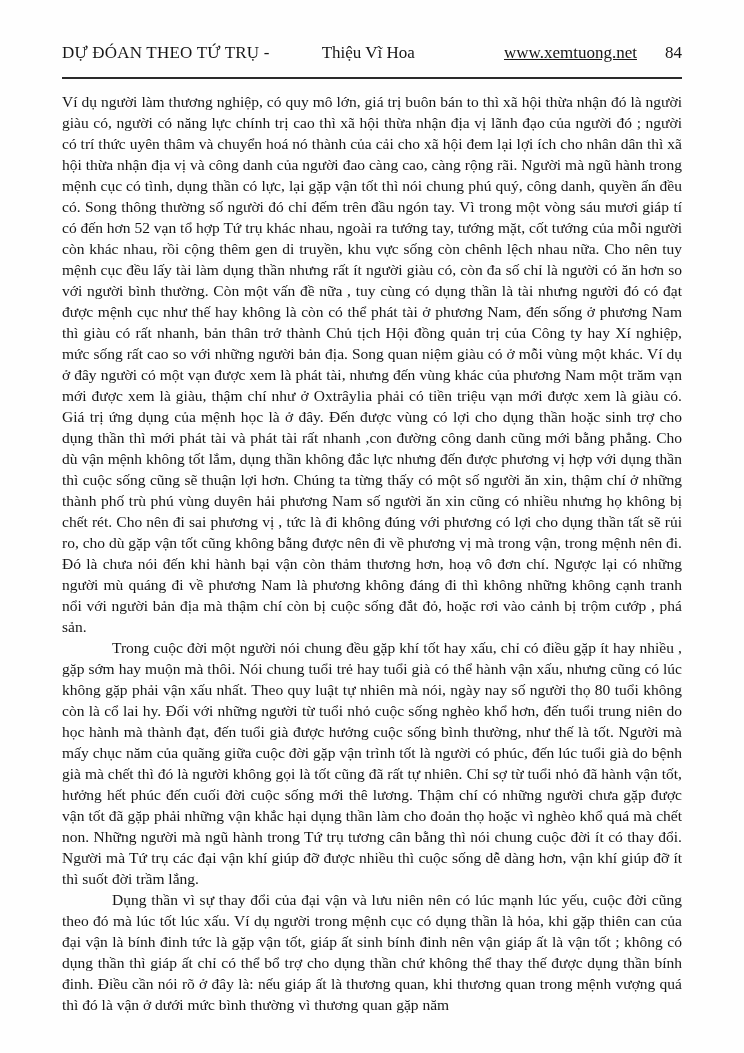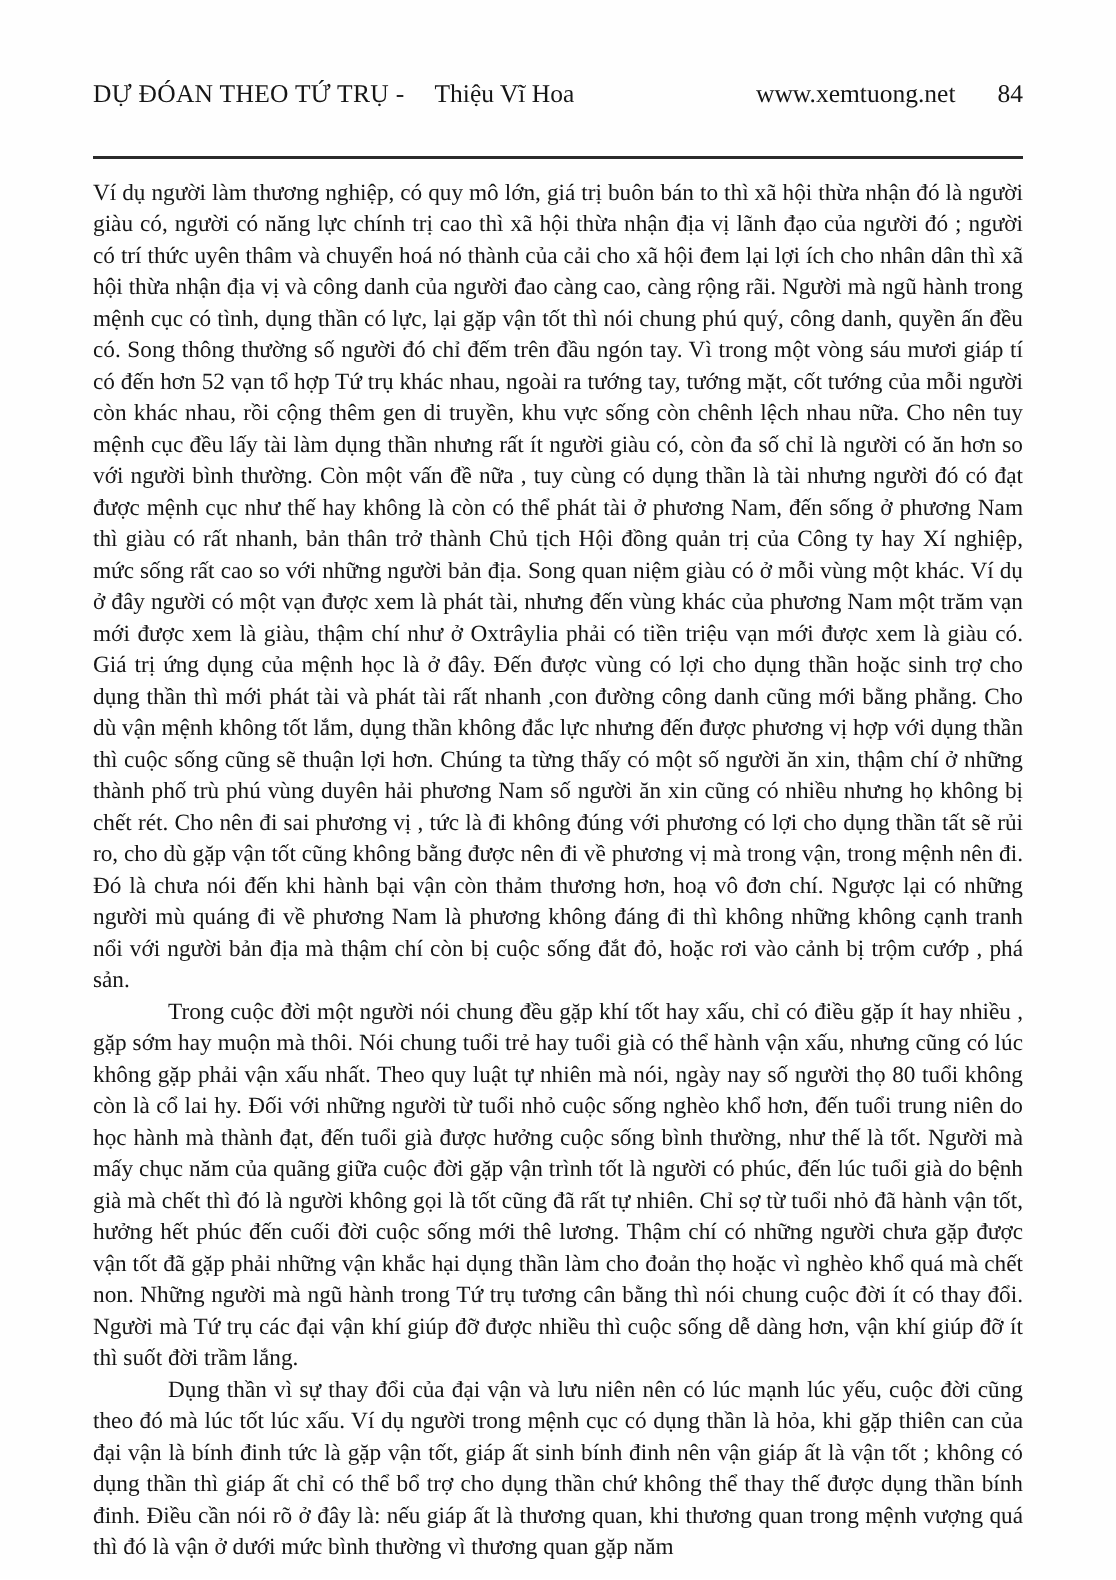--- a/index.html
+++ b/index.html
@@ -16,30 +16,30 @@
     padding: 42px 62px 0 62px;
     font-family: "Liberation Serif", "DejaVu Serif", serif;
     color: #161616;
     overflow: hidden;
   }
   .hdr {
     display: flex;
     align-items: baseline;
     font-size: 17px;
     line-height: 22px;
-    padding-bottom: 30px;
+    padding-bottom: 13px;
     border-bottom: 2px solid #2a2a2a;
     white-space: nowrap;
   }
   .hdr-title { letter-spacing: 0.2px; }
-  .hdr-author { margin-left: 20px; text-align: right; }
+  .hdr-author { margin-left: 52px; text-align: right; }
   .hdr-site {
     margin-left: auto;
+    text-decoration: underline;
     color: #161616;
-    margin-top: 10px;
   }
   .hdr-page { margin-left: 28px; }
   .body-text {
     margin-top: 12px;
     font-size: 15.5px;
     line-height: 21px;
     text-align: justify;
   }
   .body-text p {
     margin: 0;

